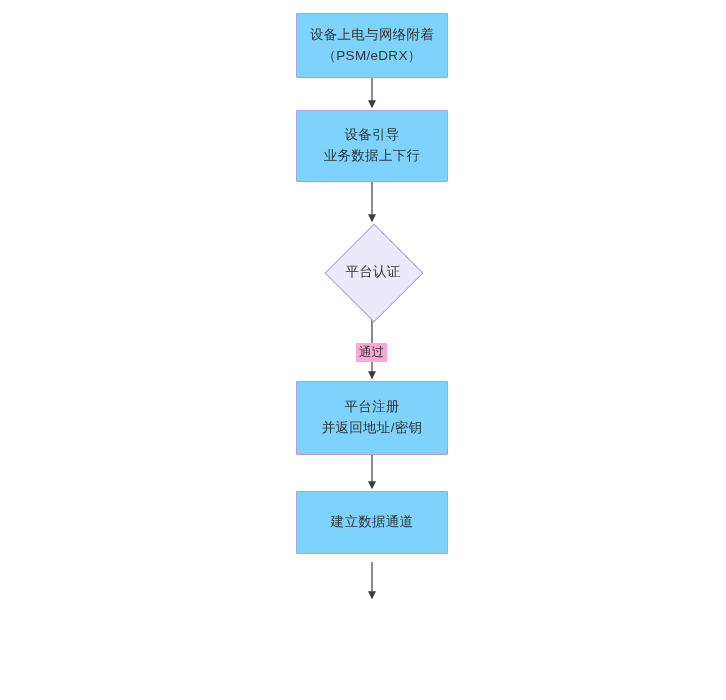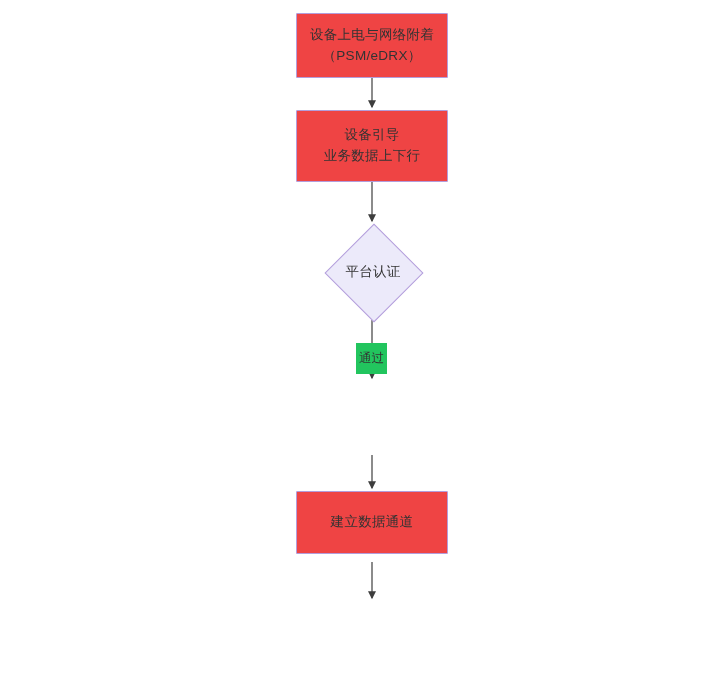--- a/index.html
+++ b/index.html
@@ -21,21 +21,21 @@
     width: 726px;
     height: 700px;
   }
   .node {
     position: absolute;
     box-sizing: border-box;
     display: flex;
     flex-direction: column;
     align-items: center;
     justify-content: center;
-    background: #ef4444;
+    background: #7dd3fc;
     border: 1.6px solid #b39ddb;
     color: #333333;
     font-size: 13.5px;
     line-height: 1.55;
     text-align: center;
     letter-spacing: 0.3px;
     z-index: 2;
   }
   .node .line { display: block; white-space: nowrap; }
 
@@ -63,25 +63,25 @@
   .node-decision .diamond-label {
     position: relative;
     z-index: 2;
     font-size: 13.5px;
     color: #333333;
     white-space: nowrap;
   }
 
   .edge-label {
     position: absolute;
-    background: #22c55e;
+    background: #f9a8d4;
     color: #333333;
     font-size: 12.5px;
     line-height: 1.2;
-    padding: 8px 3px;
+    padding: 2px 3px;
     white-space: nowrap;
     z-index: 3;
   }
 
   svg.connectors {
     position: absolute;
     left: 0;
     top: 0;
     width: 726px;
     height: 700px;
@@ -117,19 +117,23 @@
     <span class="line">业务数据上下行</span>
   </div>
 
   <div class="node node-decision" id="node-auth" style="left:325px; top:224px; width:96px; height:96px;">
     <span class="diamond-shape"></span>
     <span class="diamond-label">平台认证</span>
   </div>
 
   <div class="edge-label" style="left:356px; top:343px;">通过</div>
 
+  <div class="node node-process" id="node-register" style="left:296px; top:381px; width:152px; height:74px;">
+    <span class="line">平台注册</span>
+    <span class="line">并返回地址/密钥</span>
+  </div>
 
   <div class="node node-process" id="node-channel" style="left:296px; top:491px; width:152px; height:63px;">
     <span class="line">建立数据通道</span>
   </div>
 
 
 </div>
 
 </body></html>

